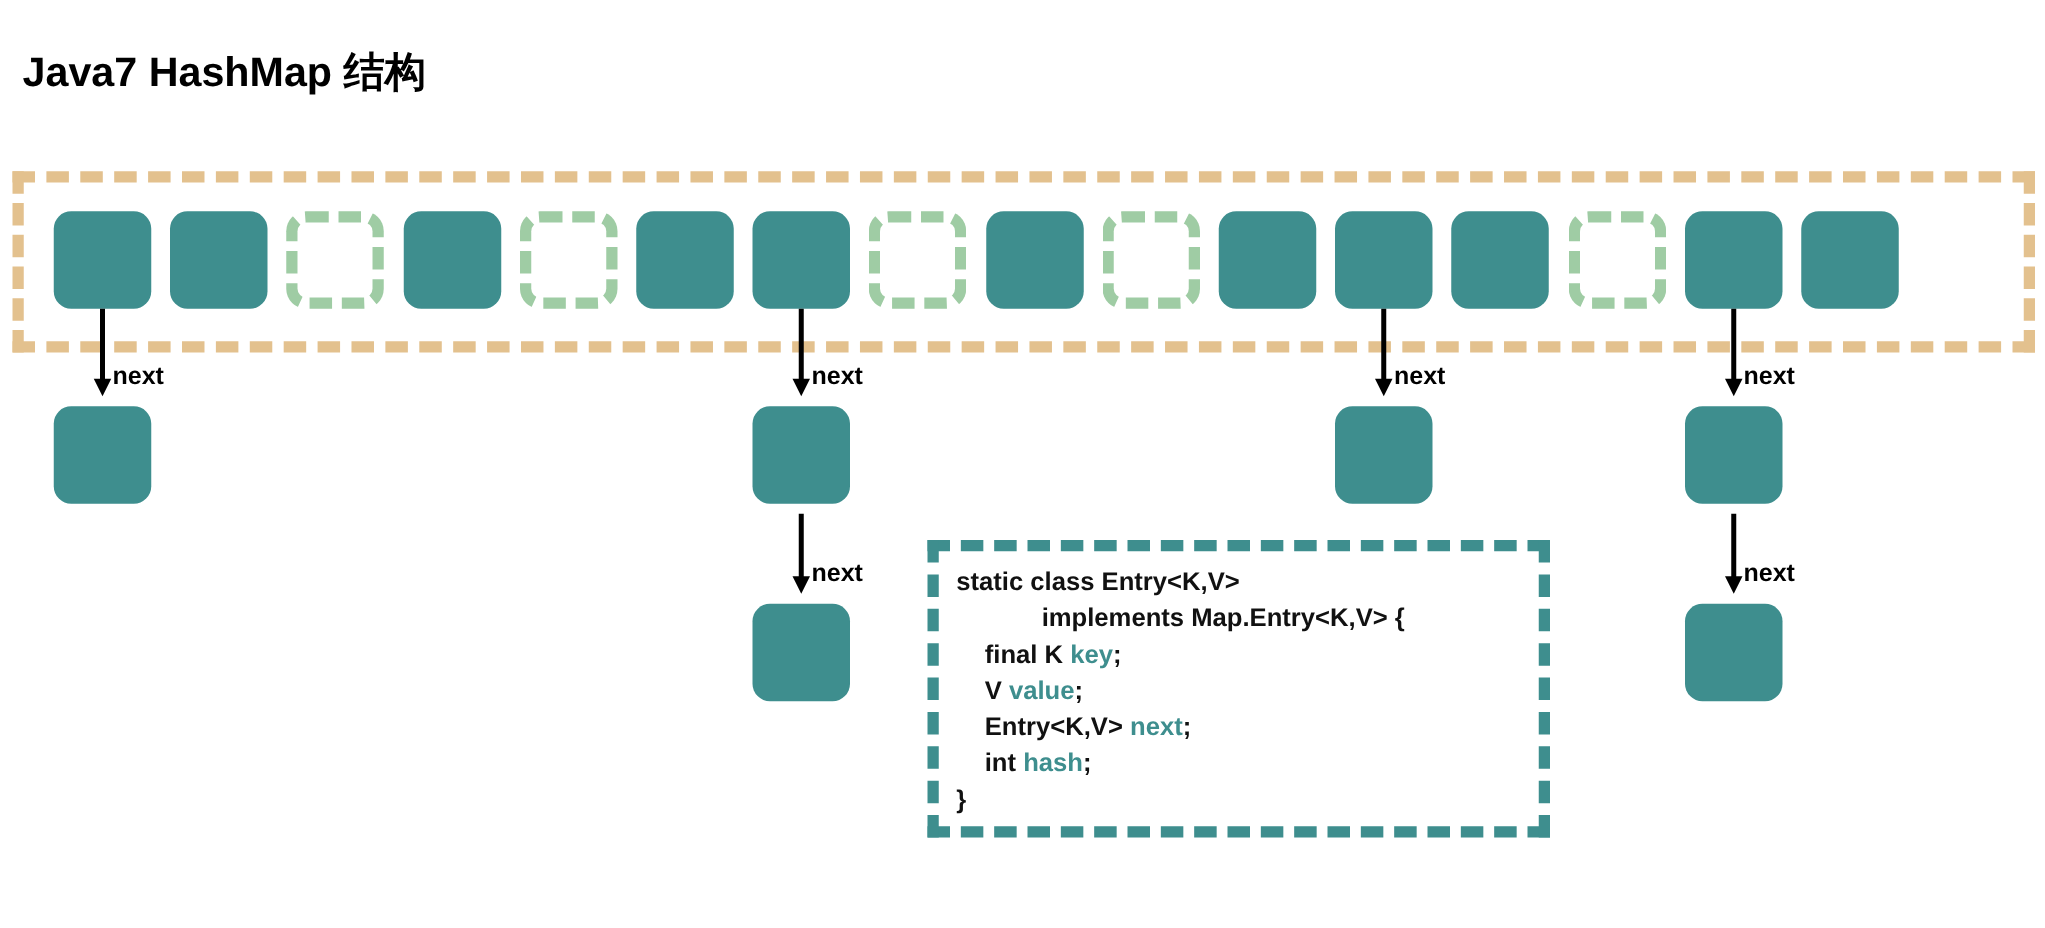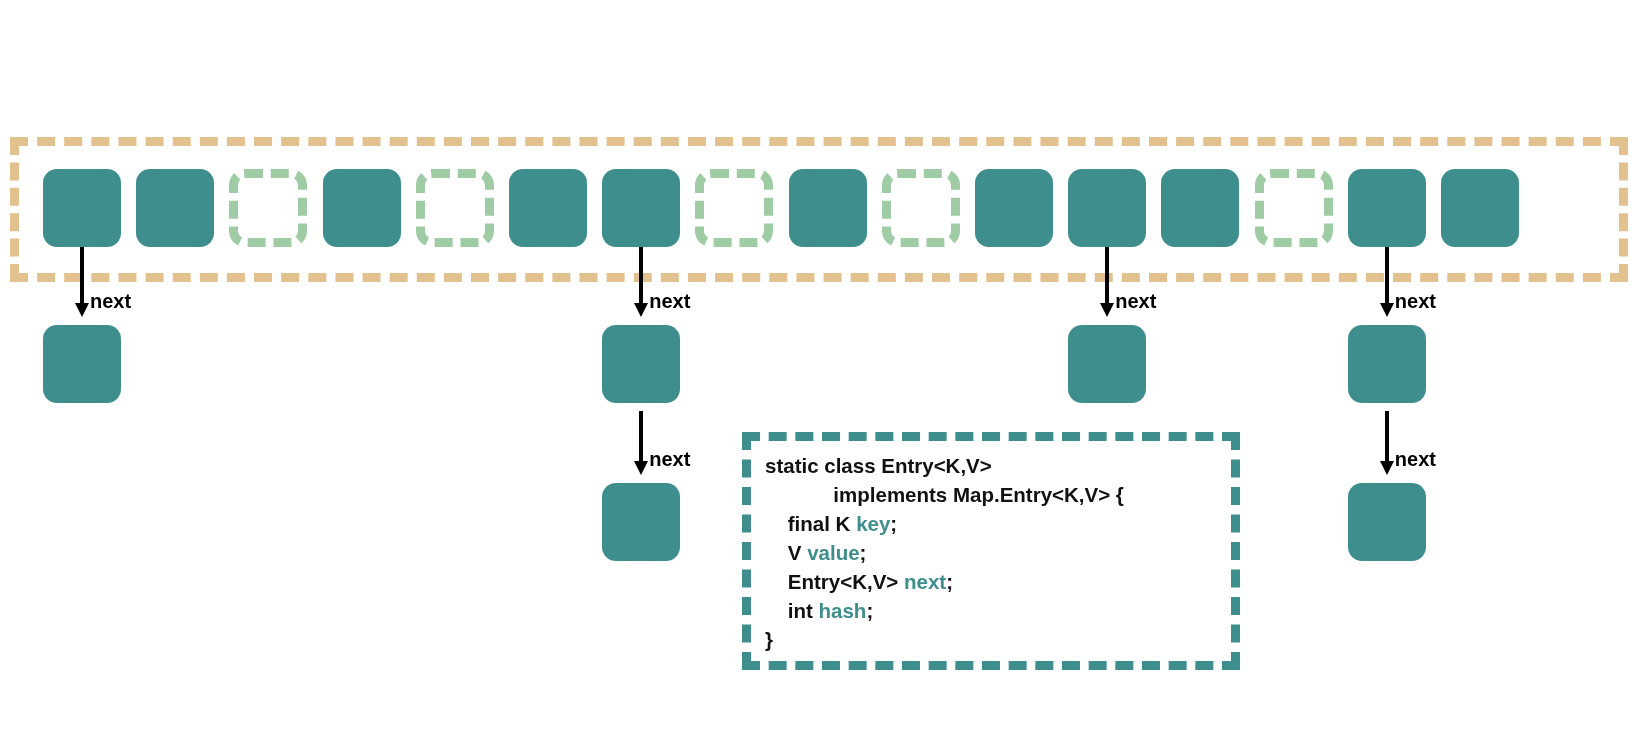--- a/index.html
+++ b/index.html
@@ -79,20 +79,21 @@
     white-space:pre;
   }
   .code-line{white-space:pre;}
   .kw-teal{color:#3e8e8e;}
 </style>
 </head>
 <body>
 
 <div id="stage">
 
+  <div class="title">Java7 HashMap 结构</div>
 
   <div class="array-container"></div>
 
   <div id="cells-layer">
       <div class="cell filled" style="left: 43px;"></div>
       <div class="cell filled" style="left: 136.2px;"></div>
       <div class="cell empty" style="left: 229.4px;"></div>
       <div class="cell filled" style="left: 322.6px;"></div>
       <div class="cell empty" style="left: 415.8px;"></div>
       <div class="cell filled" style="left: 509px;"></div>

